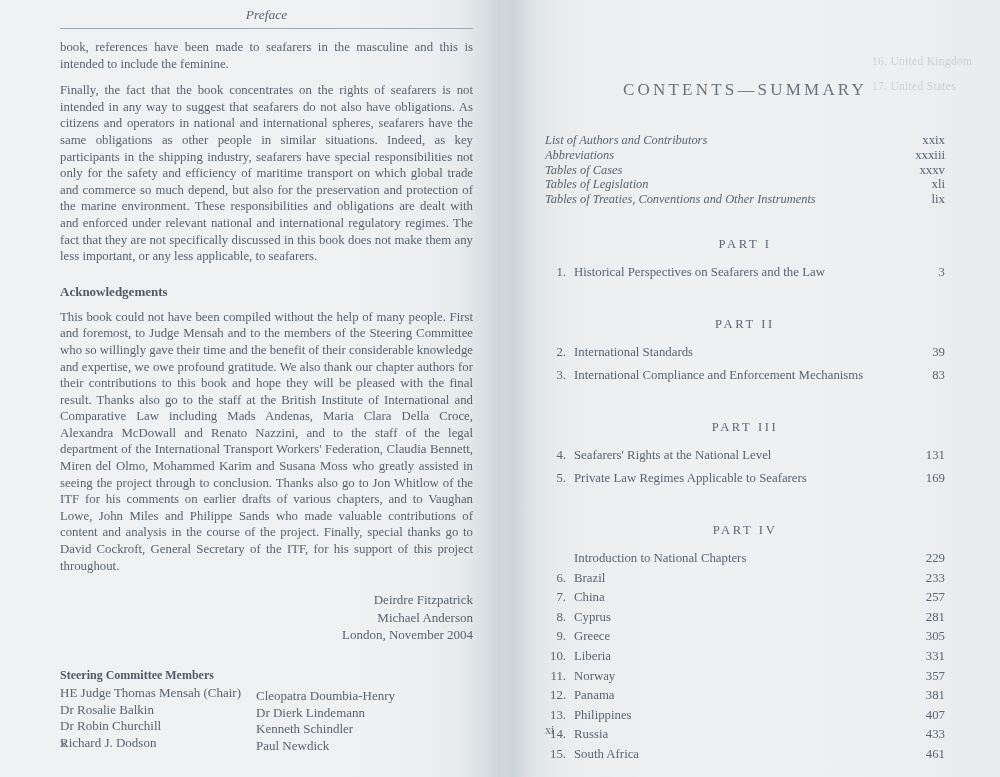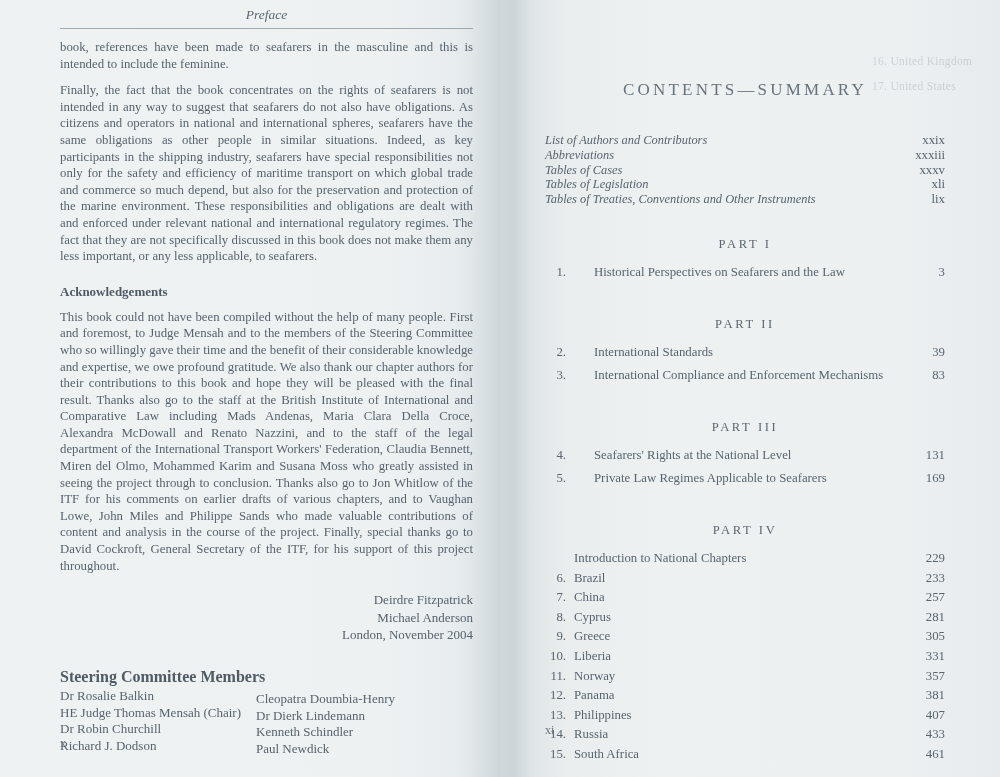--- a/index.html
+++ b/index.html
@@ -32,21 +32,21 @@
     font-size:12.8px;line-height:16.6px;color:#58636d;text-align:justify;margin:0;
   }
   .para{margin-top:10px;}
   .first-para{margin-top:10px;}
   .ack-heading{
     font-size:13px;font-weight:bold;color:#4f5a63;margin:19px 0 0 0;
   }
   .ack-para{margin-top:9px;}
   .signature{margin-top:17px;text-align:right;font-size:13px;line-height:17.5px;color:#58636d;}
   .committee{margin-top:24px;color:#58636d;}
-  .committee-heading{font-size:16px;font-weight:bold;color:#4f5a63;margin:15px 0 2px 0;}
+  .committee-heading{font-size:12px;font-weight:bold;color:#4f5a63;margin:15px 0 2px 0;}
   .committee-cols{display:flex;}
   .committee-col{width:196px;font-size:13px;line-height:16.8px;}
   .committee-col.second{padding-top:3px;}
   .page-num{
     position:absolute;bottom:26px;left:60px;width:410px;text-align:left;
     font-size:12px;color:#6b757e;
   }
   
   .ghost{position:absolute;top:49px;left:372px;width:125px;font-size:11.5px;line-height:25px;
     color:rgba(125,140,152,0.30);letter-spacing:0.3px;}
@@ -56,21 +56,21 @@
   }
   .front-matter{margin-top:33px;color:#59646e;}
   .fm-row{display:flex;align-items:baseline;height:14.8px;}
   .fm-label{flex:1;font-style:italic;font-size:12.4px;}
   .part-heading{
     text-align:center;font-weight:normal;font-size:12.6px;letter-spacing:2.6px;
     color:#5d6771;margin:30px 0 13px 0;
   }
   .part-body{color:#59646e;}
   .toc-row{display:flex;align-items:baseline;}
-  .part-0 .toc-row,.part-1 .toc-row,.part-2 .toc-row{height:22.4px;gap:20px;}
+  .part-0 .toc-row,.part-1 .toc-row,.part-2 .toc-row{height:22.4px;}
   .part-3 .toc-row{height:19.6px;}
   .toc-num{width:21px;text-align:right;margin-right:8px;font-size:12.8px;}
   .toc-title{flex:1;font-size:12.8px;}
   .toc-page{min-width:34px;text-align:right;font-size:12.8px;}
   .page-num.right-pn{left:45px;width:400px;bottom:39px;}
 </style>
 </head>
 <body>
 
 <div class="book">
@@ -85,22 +85,22 @@
     <p class="body-copy ack-para">This book could not have been compiled without the help of many people. First and foremost, to Judge Mensah and to the members of the Steering Committee who so willingly gave their time and the benefit of their considerable knowledge and expertise, we owe profound gratitude. We also thank our chapter authors for their contributions to this book and hope they will be pleased with the final result. Thanks also go to the staff at the British Institute of International and Comparative Law including Mads Andenas, Maria Clara Della Croce, Alexandra McDowall and Renato Nazzini, and to the staff of the legal department of the International Transport Workers' Federation, Claudia Bennett, Miren del Olmo, Mohammed Karim and Susana Moss who greatly assisted in seeing the project through to conclusion. Thanks also go to Jon Whitlow of the ITF for his comments on earlier drafts of various chapters, and to Vaughan Lowe, John Miles and Philippe Sands who made valuable contributions of content and analysis in the course of the project. Finally, special thanks go to David Cockroft, General Secretary of the ITF, for his support of this project throughout.</p>
     <div class="signature" id="signature">
         <div class="sig-line">Deirdre Fitzpatrick</div>
         <div class="sig-line">Michael Anderson</div>
         <div class="sig-line">London, November 2004</div>
       </div>
     <div class="committee">
       <h3 class="committee-heading">Steering Committee Members</h3>
       <div class="committee-cols">
         <div class="committee-col" id="committee-col1">
+            <div class="member">HE Judge Thomas Mensah (Chair)</div>
             <div class="member">Dr Rosalie Balkin</div>
-            <div class="member">HE Judge Thomas Mensah (Chair)</div>
             <div class="member">Dr Robin Churchill</div>
             <div class="member">Richard J. Dodson</div>
           </div>
         <div class="committee-col second" id="committee-col2">
             <div class="member">Cleopatra Doumbia-Henry</div>
             <div class="member">Dr Dierk Lindemann</div>
             <div class="member">Kenneth Schindler</div>
             <div class="member">Paul Newdick</div>
           </div>
       </div>

